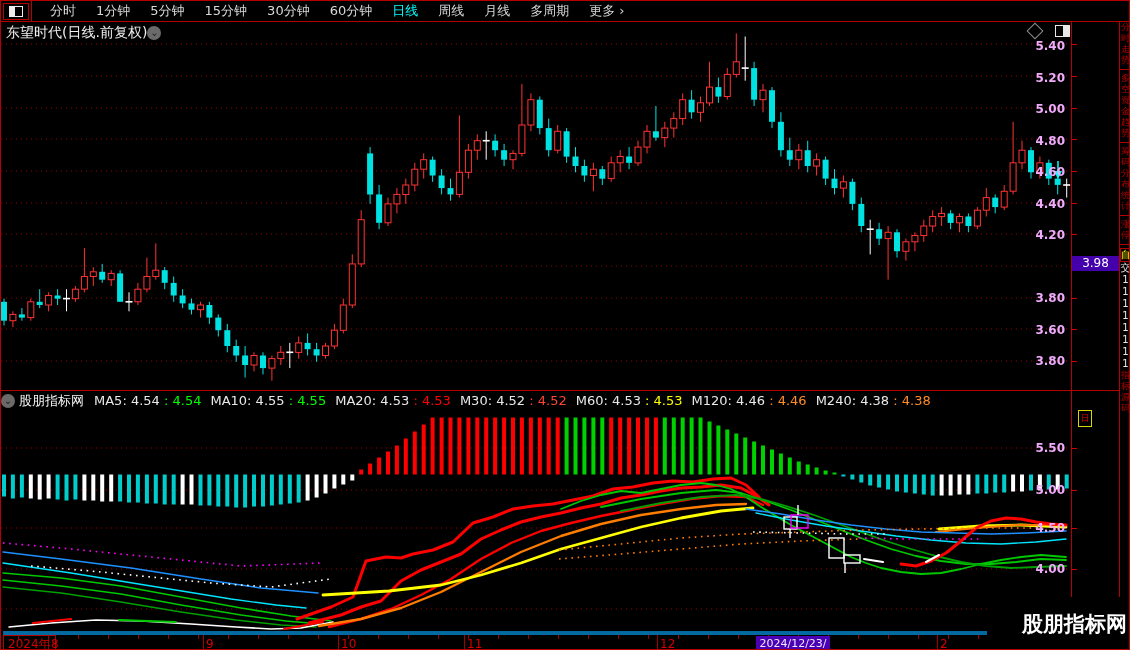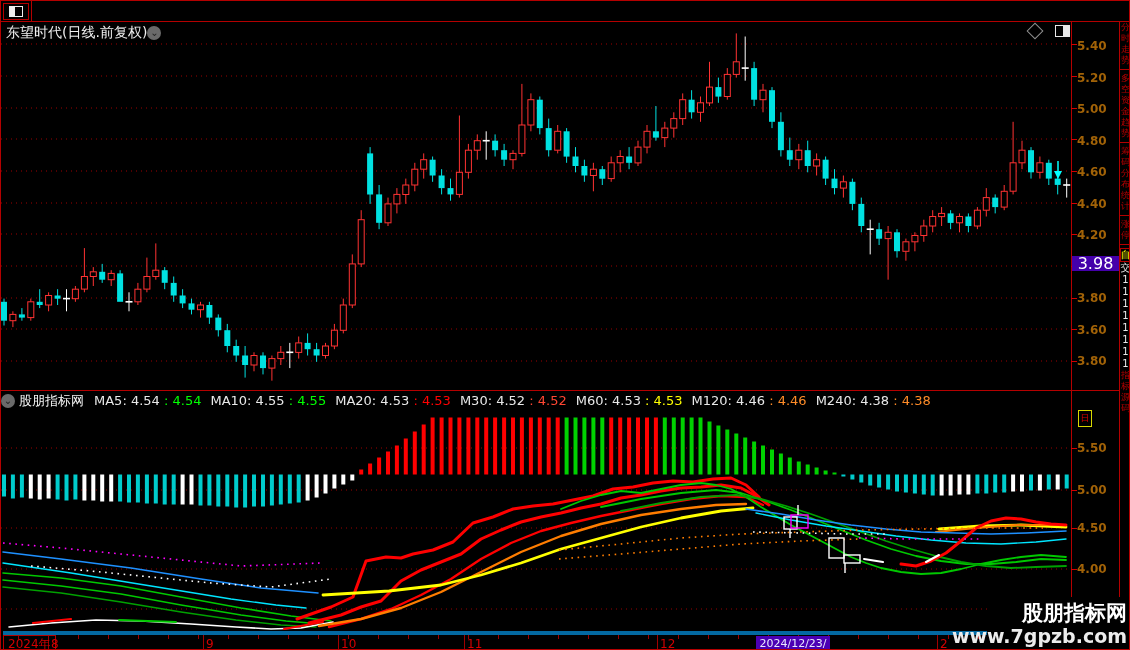--- a/index.html
+++ b/index.html
@@ -23,24 +23,24 @@
   .circ-chev{width:14px;height:14px;border-radius:50%;background:#6a6a6a;color:#222;font-size:10px;line-height:14px;text-align:center;}
   .corner-icons{position:absolute;top:24px;left:1028px;display:flex;gap:14px;z-index:5;align-items:center;}
   .diamond-outline{width:10px;height:10px;border:1px solid #909090;transform:rotate(45deg);}
   .winpane{width:13px;height:10px;border:1px solid #e8e8e8;background:linear-gradient(to right,#000 55%,#e8e8e8 45%);}
   
   #mainsvg-wrap{position:absolute;left:0;top:21px;width:1070px;height:369px;}
   #panelsvg-wrap{position:absolute;left:0;top:408px;width:1070px;height:222px;}
   .vline{position:absolute;width:1px;background:#b40000;}
   .hline{position:absolute;height:1px;background:#b40000;}
   
-  .axis-label{position:absolute;left:1076px;width:40px;font-size:12px;color:#a16207;font-weight:bold;}
+  .axis-label{position:absolute;left:1024px;width:40px;font-size:12px;color:#f0abfc;font-weight:bold;text-align:right;}
   .axis-tick{position:absolute;left:1070px;width:6px;height:1px;background:#d40000;}
   .price-tag{position:absolute;left:1071px;width:47px;height:15px;background:#4400aa;color:#fff;
-             font-size:16px;text-align:center;line-height:15px;}
+             font-size:12px;text-align:center;line-height:15px;}
   .axis-yellowbox{position:absolute;left:1077px;top:409px;width:12px;height:15px;border:1px solid #d8d800;
                   color:#e00000;font-size:9px;text-align:center;line-height:15px;}
   
   .ma-header{position:absolute;left:0;top:391px;width:1070px;height:17px;display:flex;align-items:center;
              font-size:13px;white-space:nowrap;overflow:hidden;}
   .ma-header .name{color:#f5f5f5;margin:0 10px 0 4px;}
   .ma-item{margin-right:9px;color:#e8e8e8;}
   
   .timeline{position:absolute;left:2px;top:630px;width:1070px;height:19px;border-top:4px solid #0369a1;
             font-size:12px;color:#d40000;box-sizing:border-box;background:#000;}
@@ -67,20 +67,33 @@
 </head>
 <body>
 
 <div class="screen">
 
   <div class="toolbar">
     <div class="tb-appicon">
         <div class="glyph"></div>
       </div>
     <div class="tb-sep"></div>
+    <div class="tb-left" id="tb-left">
+        <span class="tb-item">分时</span>
+        <span class="tb-item">1分钟</span>
+        <span class="tb-item">5分钟</span>
+        <span class="tb-item">15分钟</span>
+        <span class="tb-item">30分钟</span>
+        <span class="tb-item">60分钟</span>
+        <span class="tb-item active">日线</span>
+        <span class="tb-item">周线</span>
+        <span class="tb-item">月线</span>
+        <span class="tb-item">多周期</span>
+        <span class="tb-item">更多 ›</span>
+      </div>
   </div>
 
   <div class="title-row">
     <span>东望时代(日线.前复权)</span>
     <span class="circ-chev">⌄</span>
   </div>
   <div class="corner-icons">
     <span class="diamond-outline"></span>
     <span class="winpane"></span>
   </div>
@@ -639,15 +652,14 @@
       <div class="strip-one">1</div>
       <div class="strip-one">1</div>
       <div class="strip-char">指</div>
       <div class="strip-char">标</div>
       <div class="strip-char">源</div>
       <div class="strip-char">码</div>
     </div>
 
   <div class="watermark">
     <div class="wm1">股朋指标网</div>
-    <div class="wm2">www.7gpzb.com</div>
   </div>
 </div>
 
 </body></html>

